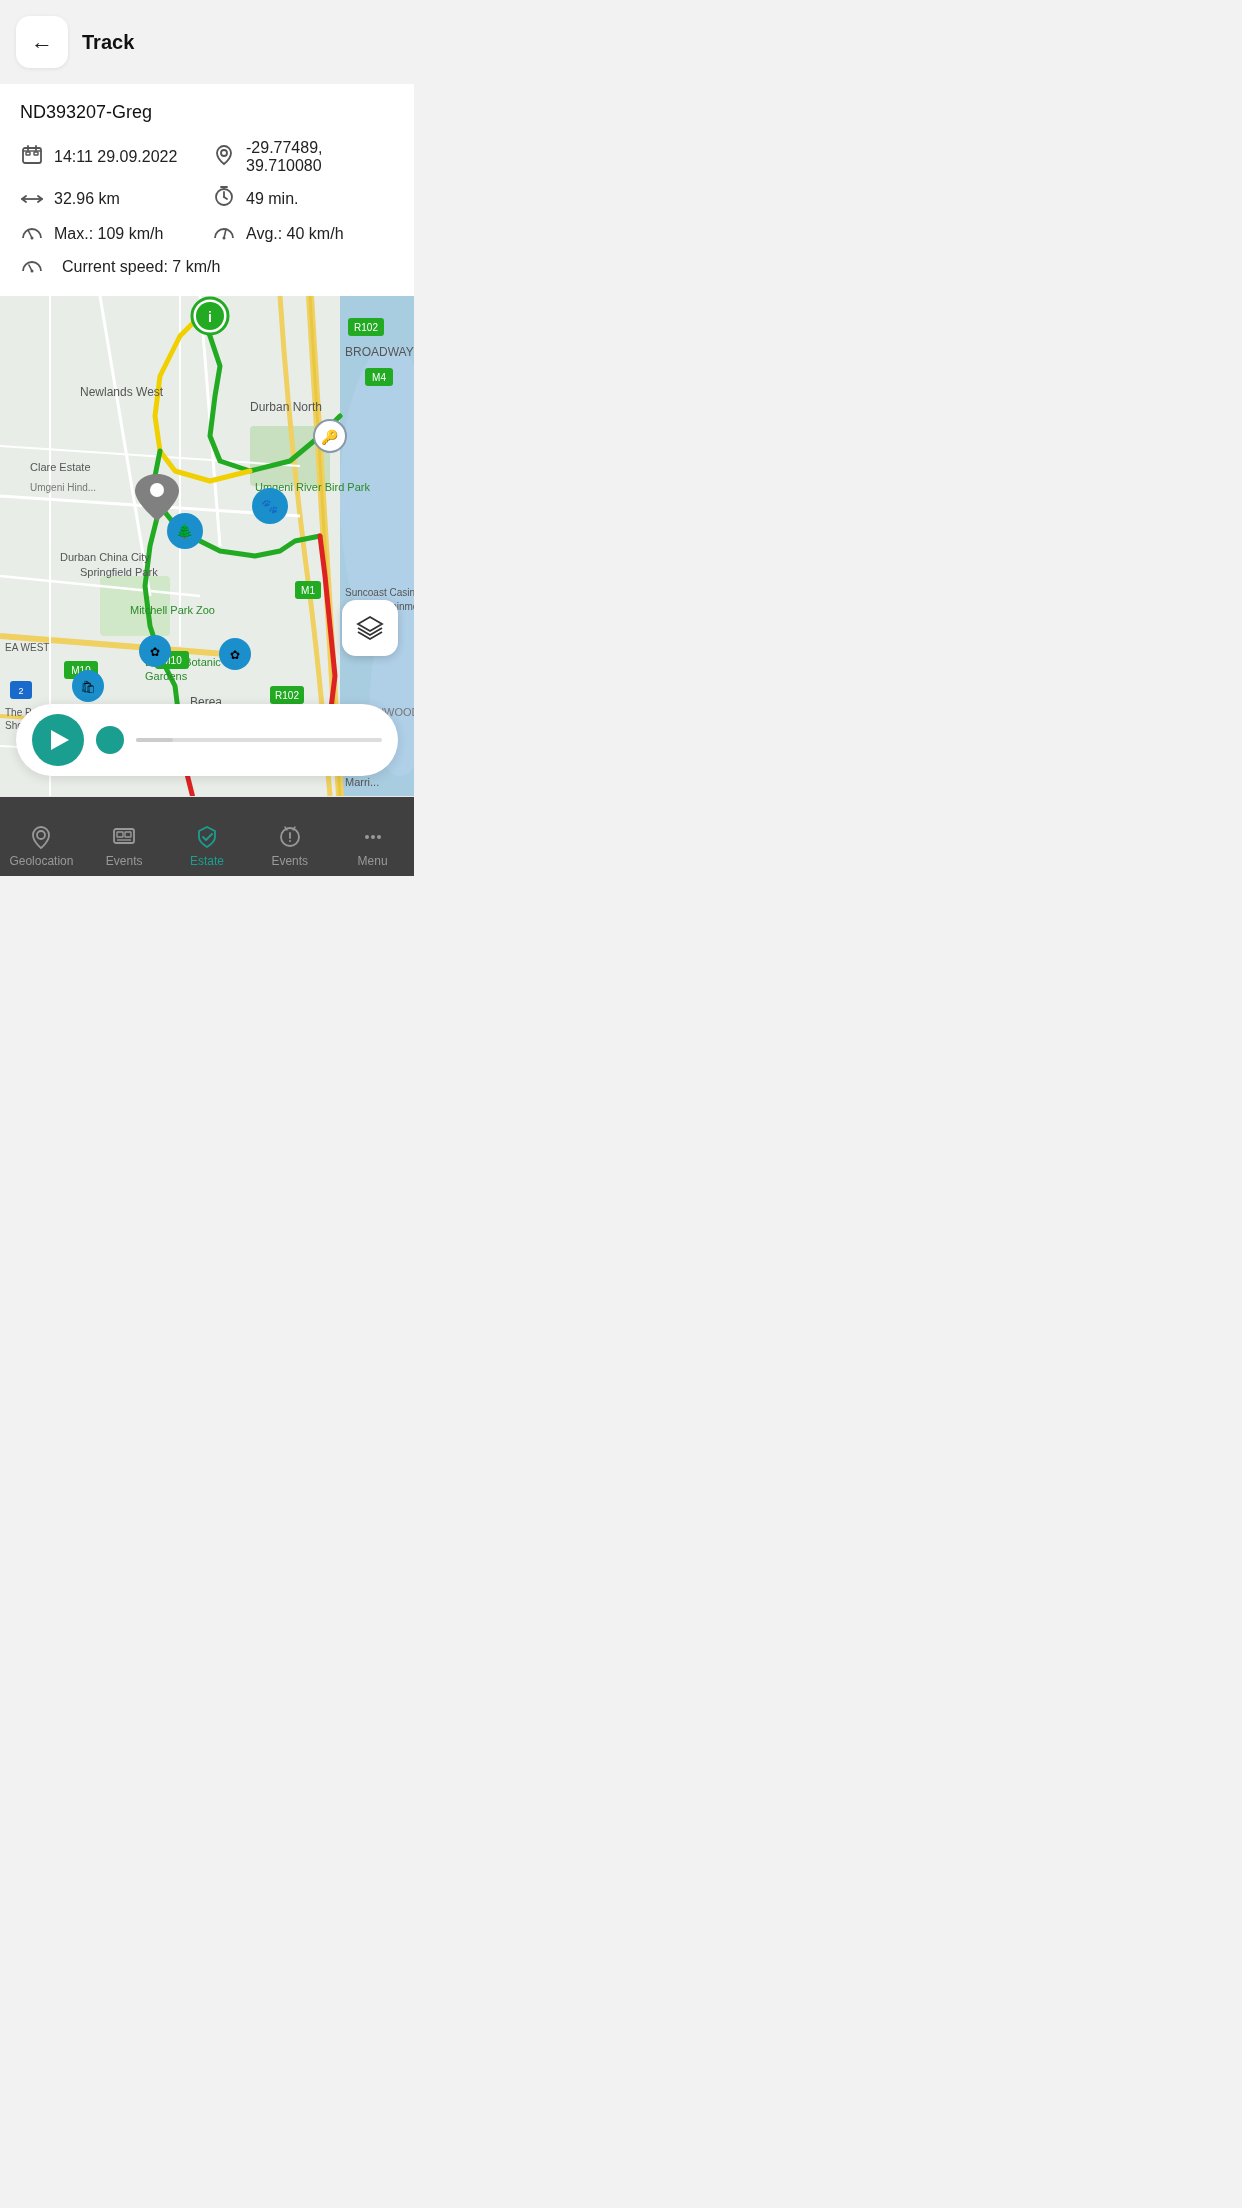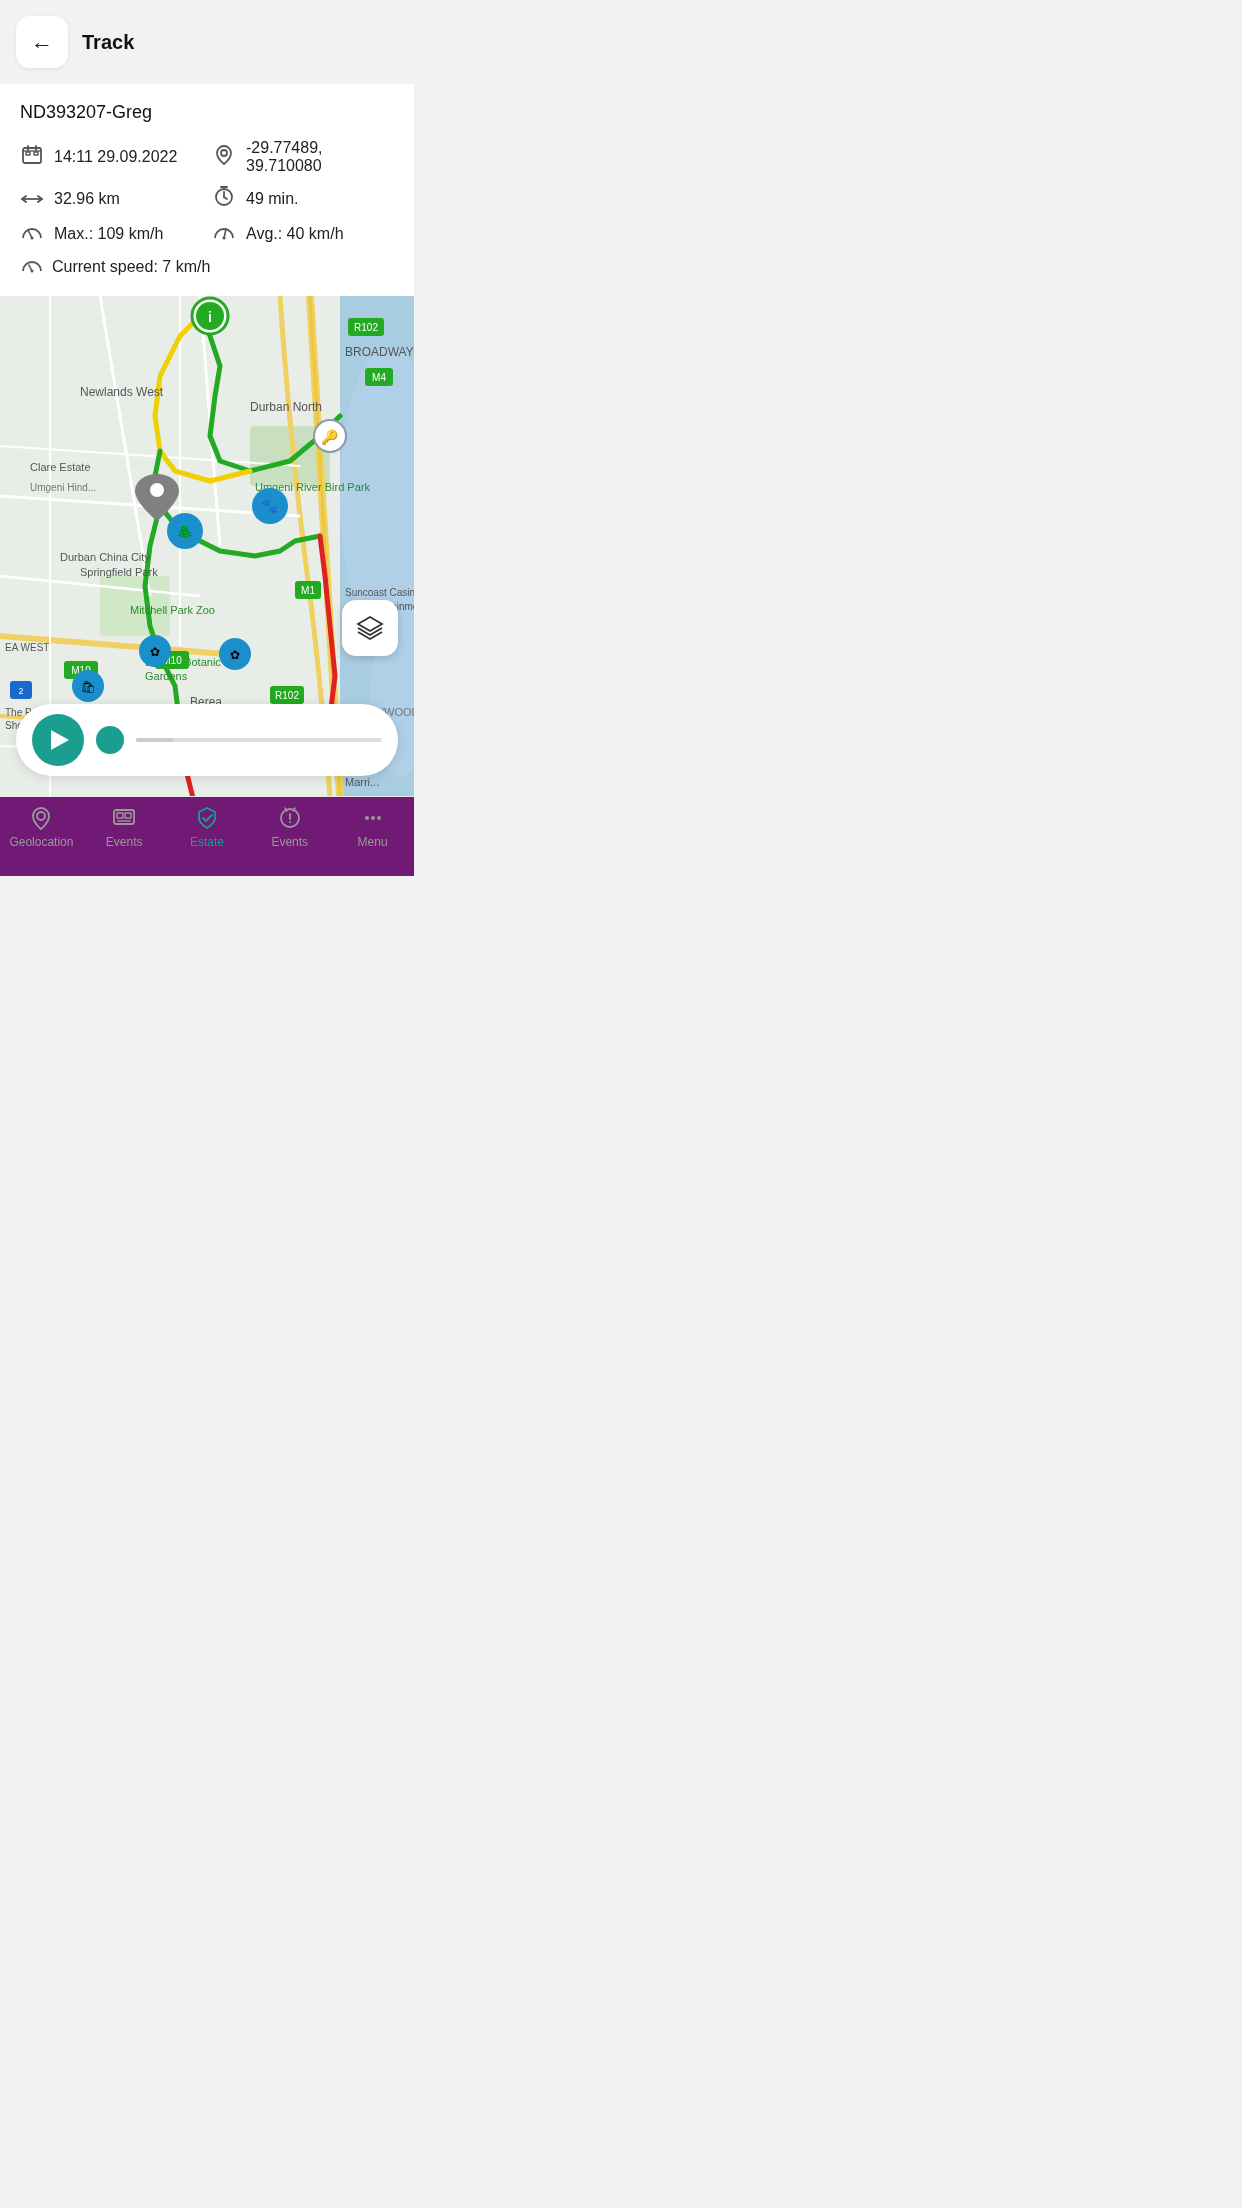--- a/index.html
+++ b/index.html
@@ -84,21 +84,21 @@
 
     .info-text {
       font-size: 16px;
       color: #222;
     }
 
     .info-full-row {
       grid-column: 1 / -1;
       display: flex;
       align-items: center;
-      gap: 8px;
+      gap: 18px;
     }
 
     
     .map-container {
       position: relative;
       width: 100%;
       height: 500px;
       overflow: hidden;
       background: #e8f0e8;
     }
@@ -200,24 +200,24 @@
       left: 0;
       top: 0;
       height: 100%;
       width: 15%;
       background: #ccc;
       border-radius: 2px;
     }
 
     
     .bottom-nav {
-      background: #701a75;
+      background: #404040;
       border-top: 1px solid #e8e8e8;
       display: flex;
-      align-items: flex-start;
+      align-items: flex-end;
       height: 80px;
     }
 
     .nav-item {
       flex: 1;
       display: flex;
       flex-direction: column;
       align-items: center;
       justify-content: center;
       gap: 4px;

